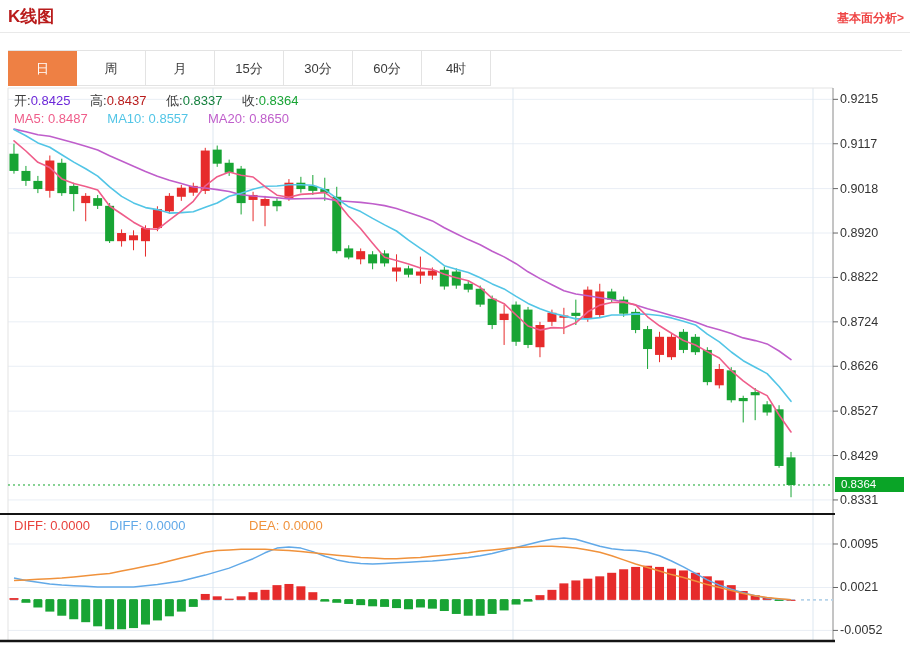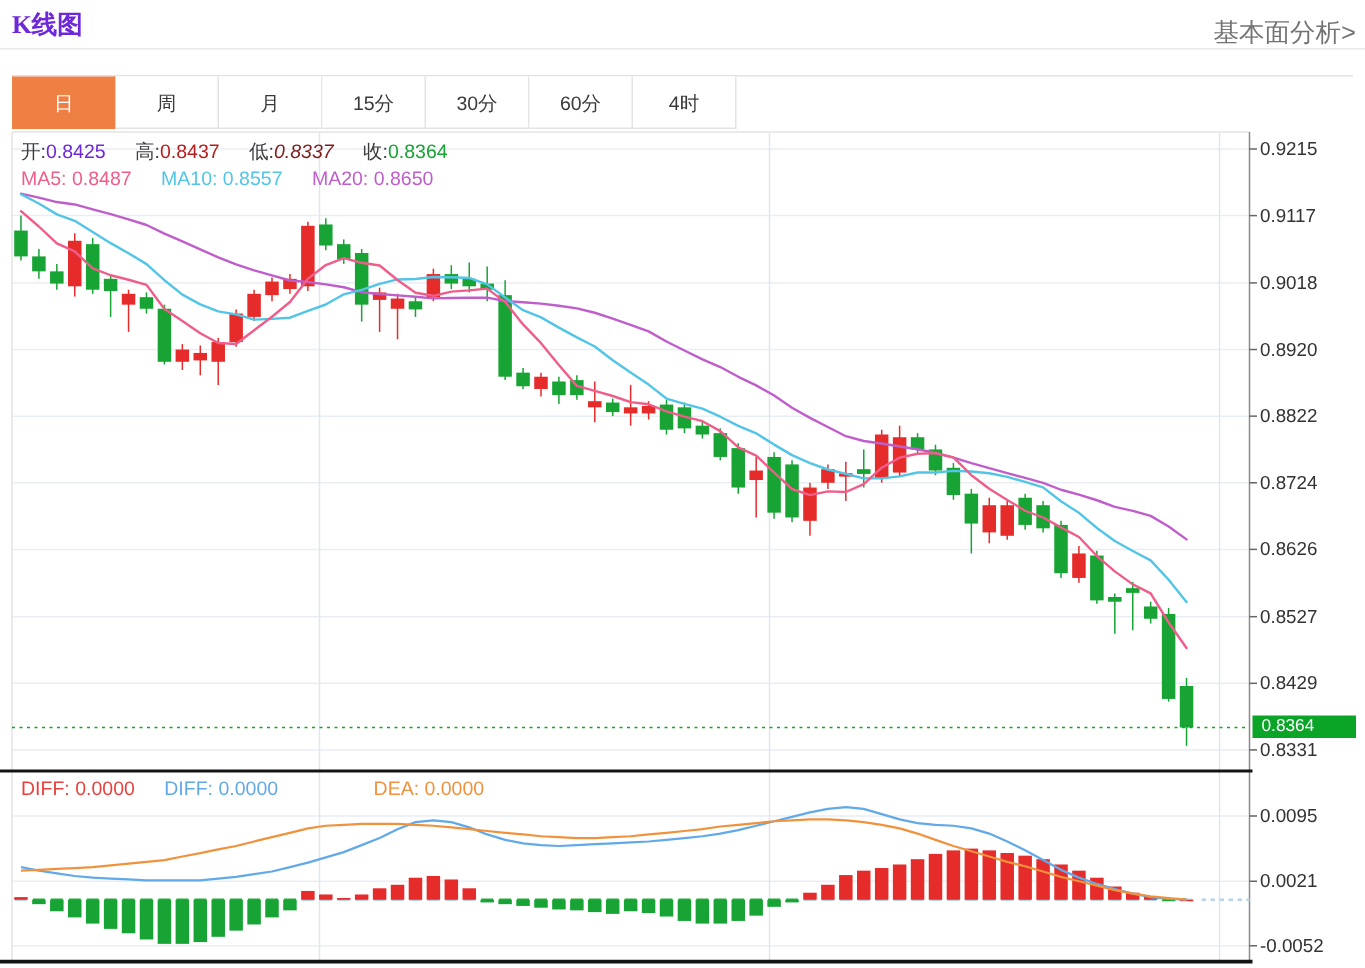--- a/index.html
+++ b/index.html
@@ -1,21 +1,21 @@
 <!DOCTYPE html>
 <html><head>
 <meta charset="utf-8">
 <style>
   html,body{margin:0;padding:0;}
   body{
     position:relative;width:910px;height:645px;background:#ffffff;
     font-family:"Liberation Sans","DejaVu Sans",sans-serif;overflow:hidden;
   }
-  .page-title{position:absolute;left:8px;top:5px;font-size:17px;font-weight:bold;color:#6d28d9;font-family:Liberation Serif, serif;}
-  .header-link{position:absolute;right:6px;top:10px;font-size:17px;color:#737373;cursor:pointer;}
+  .page-title{position:absolute;left:8px;top:5px;font-size:17px;font-weight:bold;color:#b91c1c;}
+  .header-link{position:absolute;right:6px;top:10px;font-size:12px;color:#ef4444;cursor:pointer;font-weight:bold;}
   .header-divider{position:absolute;left:0;top:32px;width:910px;height:1px;background:#e9e9e9;}
   .tabs-topline{position:absolute;left:8px;top:50px;width:894px;height:1px;background:#e3e3e3;}
   .tabs{position:absolute;left:8px;top:51px;height:36px;display:flex;}
   .tab{
     width:69px;height:35px;line-height:35px;text-align:center;font-size:13px;color:#3a3a3a;
     background:#fff;border-right:1px solid #e3e3e3;border-bottom:1px solid #e3e3e3;cursor:pointer;
     box-sizing:border-box;
   }
   .tab:first-child{border-left:1px solid #e3e3e3;}
   .tab.active{background:#ee8044;color:#ffffff;border-color:#ee8044;}
@@ -363,21 +363,21 @@
     <text x="840" y="547.9861111111111" font-size="12.5" fill="#333333" font-family="&quot;Liberation Sans&quot;,sans-serif">0.0095</text>
     <line x1="833" y1="587.4953703703703" x2="838" y2="587.4953703703703" stroke="#666" stroke-width="1"></line>
     <text x="840" y="591.4953703703703" font-size="12.5" fill="#333333" font-family="&quot;Liberation Sans&quot;,sans-serif">0.0021</text>
     <line x1="833" y1="630.4166666666666" x2="838" y2="630.4166666666666" stroke="#666" stroke-width="1"></line>
     <text x="840" y="634.4166666666666" font-size="12.5" fill="#333333" font-family="&quot;Liberation Sans&quot;,sans-serif">-0.0052</text>
   </svg>
 
 <div class="overlay-row" style="left:14px;top:92px;">
   <span class="grp"><span class="lbl">开:</span><span class="val-g" style="color: #6d28d9;">0.8425</span></span>
   <span class="grp"><span class="lbl">高:</span><span class="val-g" style="color: #b91c1c; text-align: center;">0.8437</span></span>
-  <span class="grp"><span class="lbl">低:</span><span class="val-g" style="color: #7f1d1d; font-style: italic;">0.8337</span></span>
+  <span class="grp"><span class="lbl">低:</span><span class="val-g" style="color: #15803d;">0.8337</span></span>
   <span class="grp"><span class="lbl">收:</span><span class="val-g" style="color: rgb(24, 164, 52);">0.8364</span></span>
 </div>
 
 <div class="overlay-row" style="left:14px;top:111px;">
   <span class="grp" id="ma5-grp" style="color: rgb(239, 93, 138);"><span>MA5:</span> <span>0.8487</span></span>
   <span class="grp" id="ma10-grp" style="color: rgb(82, 197, 230);"><span>MA10:</span> <span>0.8557</span></span>
   <span class="grp" id="ma20-grp" style="color: rgb(191, 94, 203);"><span>MA20:</span> <span>0.8650</span></span>
 </div>
 
 <div class="overlay-row" style="left:14px;top:518px;">

